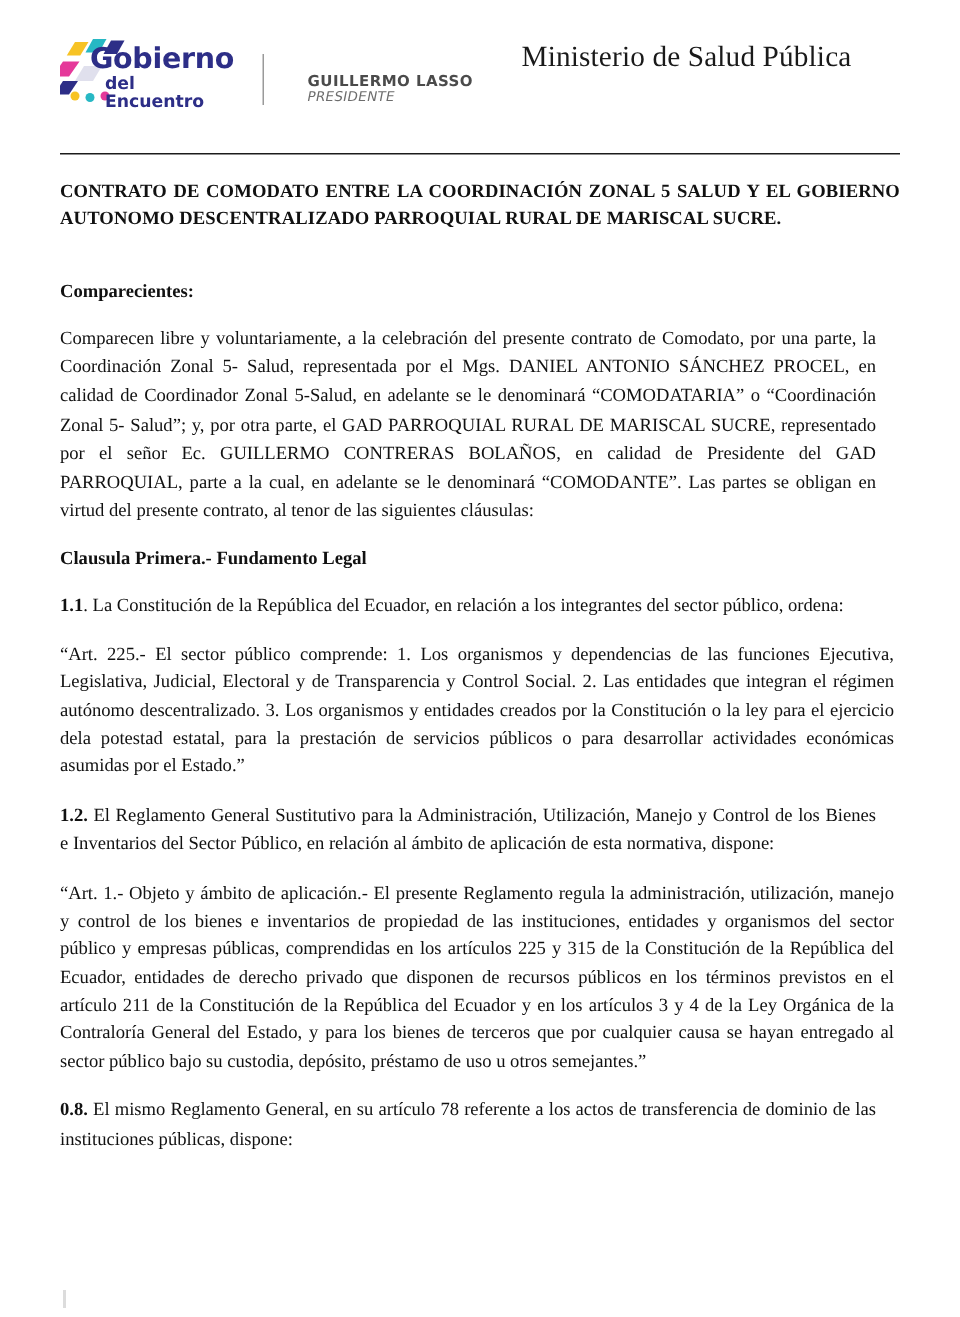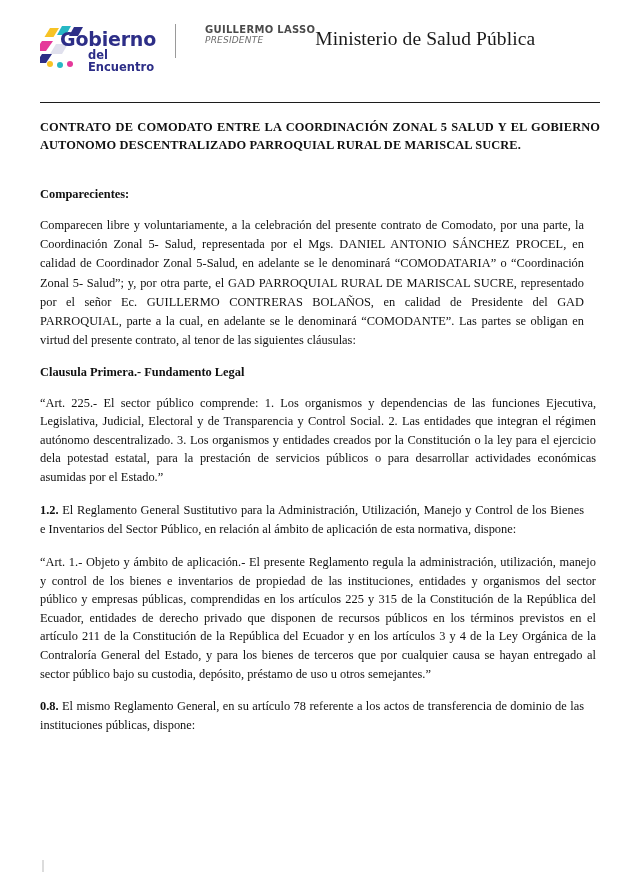--- a/index.html
+++ b/index.html
@@ -25,21 +25,21 @@
 
   
   .header {
     display: flex;
     align-items: flex-start;
     justify-content: space-between;
     height: 78px;
   }
   .logo-block {
     display: flex;
-    align-items: flex-start;
+    align-items: flex-end;
     gap: 9px;
     padding-top: 6px;
     flex: 0 0 auto;
   }
   .logo-mark {
     position: relative;
     width: 118px;
     height: 46px;
   }
   .gob-text {
@@ -52,21 +52,21 @@
     font-weight: 700;
     color: #2d2e87;
     letter-spacing: -0.2px;
   }
   .gob-text .g2 {
     display: block;
     font-size: 11.5px;
     font-weight: 700;
     color: #2d2e87;
     margin-top: 1px;
-    margin-left: 28px;
+    margin-left: 10px;
   }
   .divider-v {
     width: 1px;
     height: 34px;
     background: #9a9a9a;
     margin: 0 8px;
   }
   .pres-block {
     font-family: "DejaVu Sans", sans-serif;
     line-height: 1.12;
@@ -81,21 +81,21 @@
   }
   .pres-block .p2 {
     display: block;
     font-size: 9px;
     font-style: italic;
     color: #6d6d6d;
     letter-spacing: 0.2px;
   }
 
   .ministry {
-    text-align: left;
+    text-align: center;
     padding-top: 10px;
     flex: 1 1 auto;
   }
   .ministry .m1 {
     font-family: "Liberation Serif", serif;
     font-size: 19.5px;
     color: #1a1a1a;
     display: block;
     letter-spacing: 0.1px;
   }
@@ -194,20 +194,21 @@
   <hr class="rule">
 
   <div class="doc-title">CONTRATO DE COMODATO ENTRE LA COORDINACIÓN ZONAL 5 SALUD Y EL GOBIERNO AUTONOMO DESCENTRALIZADO  PARROQUIAL RURAL DE MARISCAL SUCRE.</div>
 
   <div class="h-bold">Comparecientes:</div>
 
   <p class="para">Comparecen libre y voluntariamente, a la celebración del presente contrato de Comodato, por una parte, la Coordinación Zonal 5- Salud, representada por el Mgs. DANIEL ANTONIO SÁNCHEZ PROCEL, en calidad de Coordinador Zonal 5-Salud, en adelante se le denominará “COMODATARIA” o “Coordinación Zonal 5- Salud”; y, por otra parte, el GAD PARROQUIAL RURAL  DE MARISCAL SUCRE, representado por el señor  Ec. GUILLERMO CONTRERAS BOLAÑOS,   en calidad de Presidente del GAD PARROQUIAL, parte a la cual, en adelante se le denominará “COMODANTE”. Las partes se obligan en virtud del presente contrato, al tenor de las siguientes cláusulas:</p>
 
   <div class="h-bold">Clausula Primera.- Fundamento Legal</div>
 
+  <p class="para"><span class="num">1.1</span><span>. La Constitución de la República del Ecuador, en relación a los integrantes del sector público, ordena:</span></p>
 
   <p class="quote">“Art. 225.- El sector público comprende: 1. Los organismos y dependencias de las funciones Ejecutiva, Legislativa, Judicial, Electoral y de Transparencia y Control Social. 2. Las entidades que integran el régimen autónomo descentralizado. 3. Los organismos y entidades creados por la Constitución o la ley para el ejercicio dela potestad estatal, para la prestación de servicios públicos o para desarrollar actividades económicas asumidas por el Estado.”</p>
 
   <p class="para"><span class="num">1.2.</span><span> El Reglamento General Sustitutivo para la Administración, Utilización, Manejo y Control de los Bienes e Inventarios del Sector Público, en relación al ámbito de aplicación de esta normativa, dispone:</span></p>
 
   <p class="quote">“Art. 1.- Objeto y ámbito de aplicación.- El presente Reglamento regula la administración, utilización, manejo y control de los bienes e inventarios de propiedad de las instituciones, entidades y organismos del sector público y empresas públicas, comprendidas en los artículos 225 y 315 de la Constitución de la República del Ecuador, entidades de derecho privado que disponen de recursos públicos en los términos previstos en el artículo 211 de la Constitución de la República del Ecuador y en los artículos 3 y 4 de la Ley Orgánica de la Contraloría General del Estado, y para los bienes de terceros que por cualquier causa se hayan entregado al sector público bajo su custodia, depósito, préstamo de uso u otros semejantes.”</p>
 
   <p class="para"><span class="num">0.8.</span><span> El mismo Reglamento General, en su artículo 78 referente a los actos de transferencia de dominio de las instituciones públicas, dispone:</span></p>
 
   <div class="footer-mark"></div>

